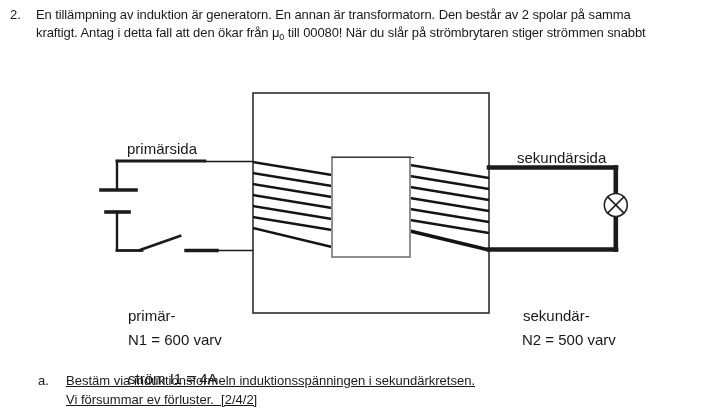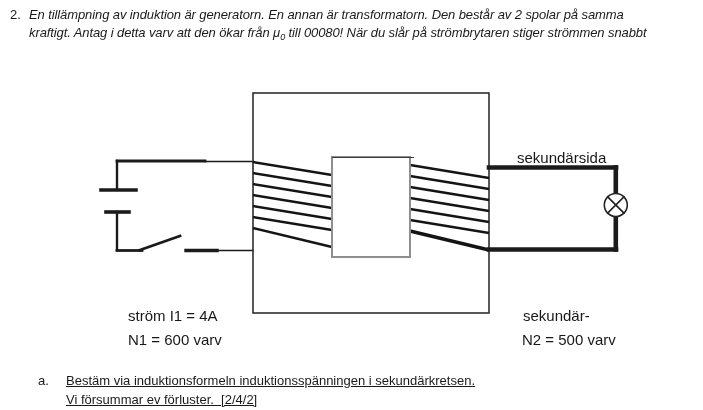--- a/index.html
+++ b/index.html
@@ -3,21 +3,21 @@
 <meta charset="utf-8">
 <style>
   html,body{margin:0;padding:0;background:#fff;}
   .screen{
     position:relative;width:703px;height:410px;background:#ffffff;
     font-family:"Liberation Sans",sans-serif;color:#1a1a1a;overflow:hidden;
   }
   
   .problem{position:absolute;top:6px;left:10px;font-size:13px;line-height:18px;letter-spacing:-0.1px;}
   .problem .num{position:absolute;left:0;top:0;}
-  .problem .plines{margin-left:19px;font-style:italic;}
+  .problem .plines{margin-left:26px;}
   .pline{white-space:pre;}
   .musub{font-size:9px;line-height:0;vertical-align:-3px;}
   
   .circuit{position:absolute;left:0;top:0;}
   
   .dlabel{position:absolute;font-size:15px;line-height:21px;white-space:pre;color:#181818;}
   .lbl-primarsida{left:127px;top:138px;}
   .lbl-sekundarsida{left:517px;top:147px;}
   .lbl-primarstrom{left:128px;top:263px;}
   .lbl-sekundarstrom{left:523px;top:263px;}
@@ -31,21 +31,21 @@
 </style>
 </head>
 <body>
 
 <div class="screen">
 
   <div class="problem">
     <span class="num">2.</span>
     <div class="plines">
       <div class="pline">En tillämpning av induktion är generatorn. En annan är transformatorn. Den består av 2 spolar på samma</div>
-      <div class="pline"><span>kraftigt. Antag i detta varv att den ökar från μ</span><sub class="musub">0</sub><span> till 00080! När du slår på strömbrytaren stiger strömmen snabbt</span></div>
+      <div class="pline"><span>kraftigt. Antag i detta fall att den ökar från μ</span><sub class="musub">0</sub><span> till 00080! När du slår på strömbrytaren stiger strömmen snabbt</span></div>
     </div>
   </div>
 
   <svg class="circuit" width="703" height="410" viewBox="0 0 703 410">
 
     <g stroke="#1b1b1b" fill="none" stroke-linecap="square">
       <path d="M117 161 H205" stroke-width="2.8"></path>
       <path d="M205 161.5 H253" stroke-width="1.4"></path>
       <g>
         <path d="M117 161 V188" stroke-width="2.4"></path>
@@ -94,23 +94,25 @@
       <path d="M615.8 216 V249.5" stroke-width="4.6"></path>
       <path d="M616 249.5 H489" stroke-width="4.6"></path>
       <g>
         <circle cx="615.8" cy="205" r="11.5" fill="#ffffff" stroke="#222222" stroke-width="1.6"></circle>
         <path d="M607.7 196.9 L623.9 213.1" stroke="#222222" stroke-width="1.6"></path>
         <path d="M623.9 196.9 L607.7 213.1" stroke="#222222" stroke-width="1.6"></path>
       </g>
     </g>
   </svg>
 
+  <div class="dlabel lbl-primarsida">primärsida</div>
   <div class="dlabel lbl-sekundarsida">sekundärsida</div>
 
   <div class="dlabel lbl-primarstrom">
+    <div>primär-</div>
     <div>ström I1 = 4A</div>
   </div>
 
   <div class="dlabel lbl-sekundarstrom">
     <div>sekundär-</div>
   </div>
 
   <div class="dlabel lbl-n1">N1 = 600 varv</div>
   <div class="dlabel lbl-n2">N2 = 500 varv</div>
 

